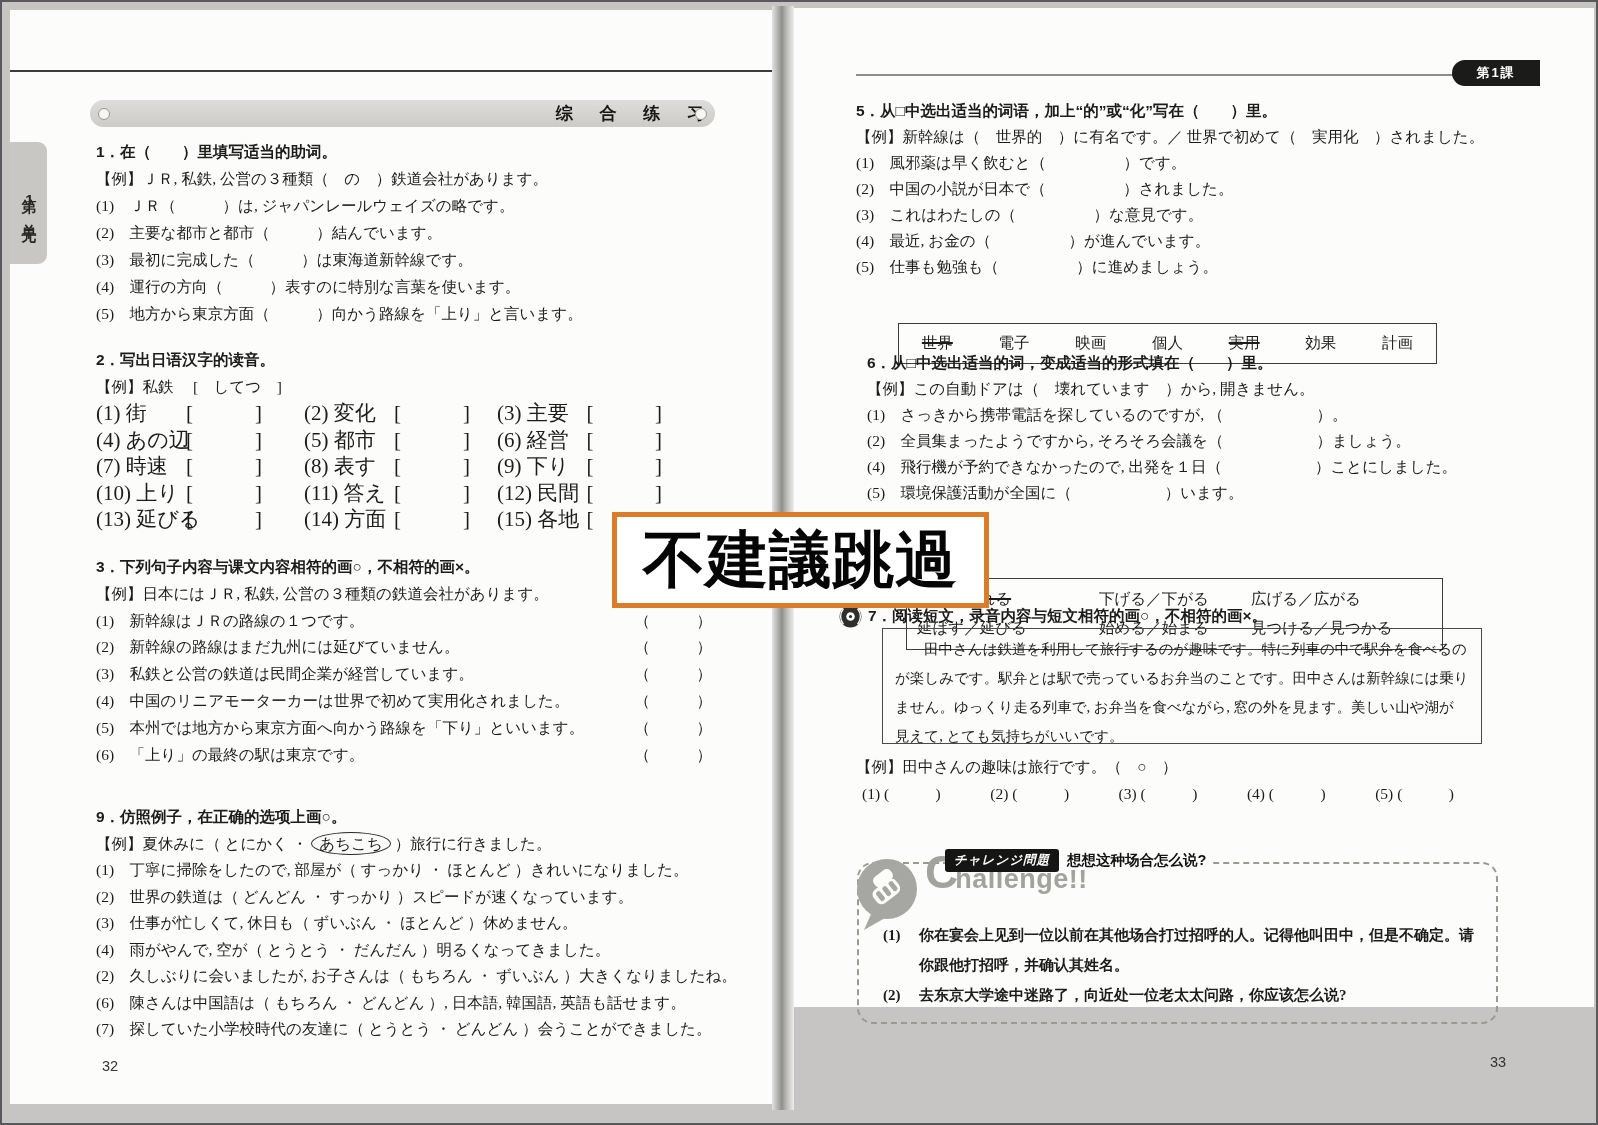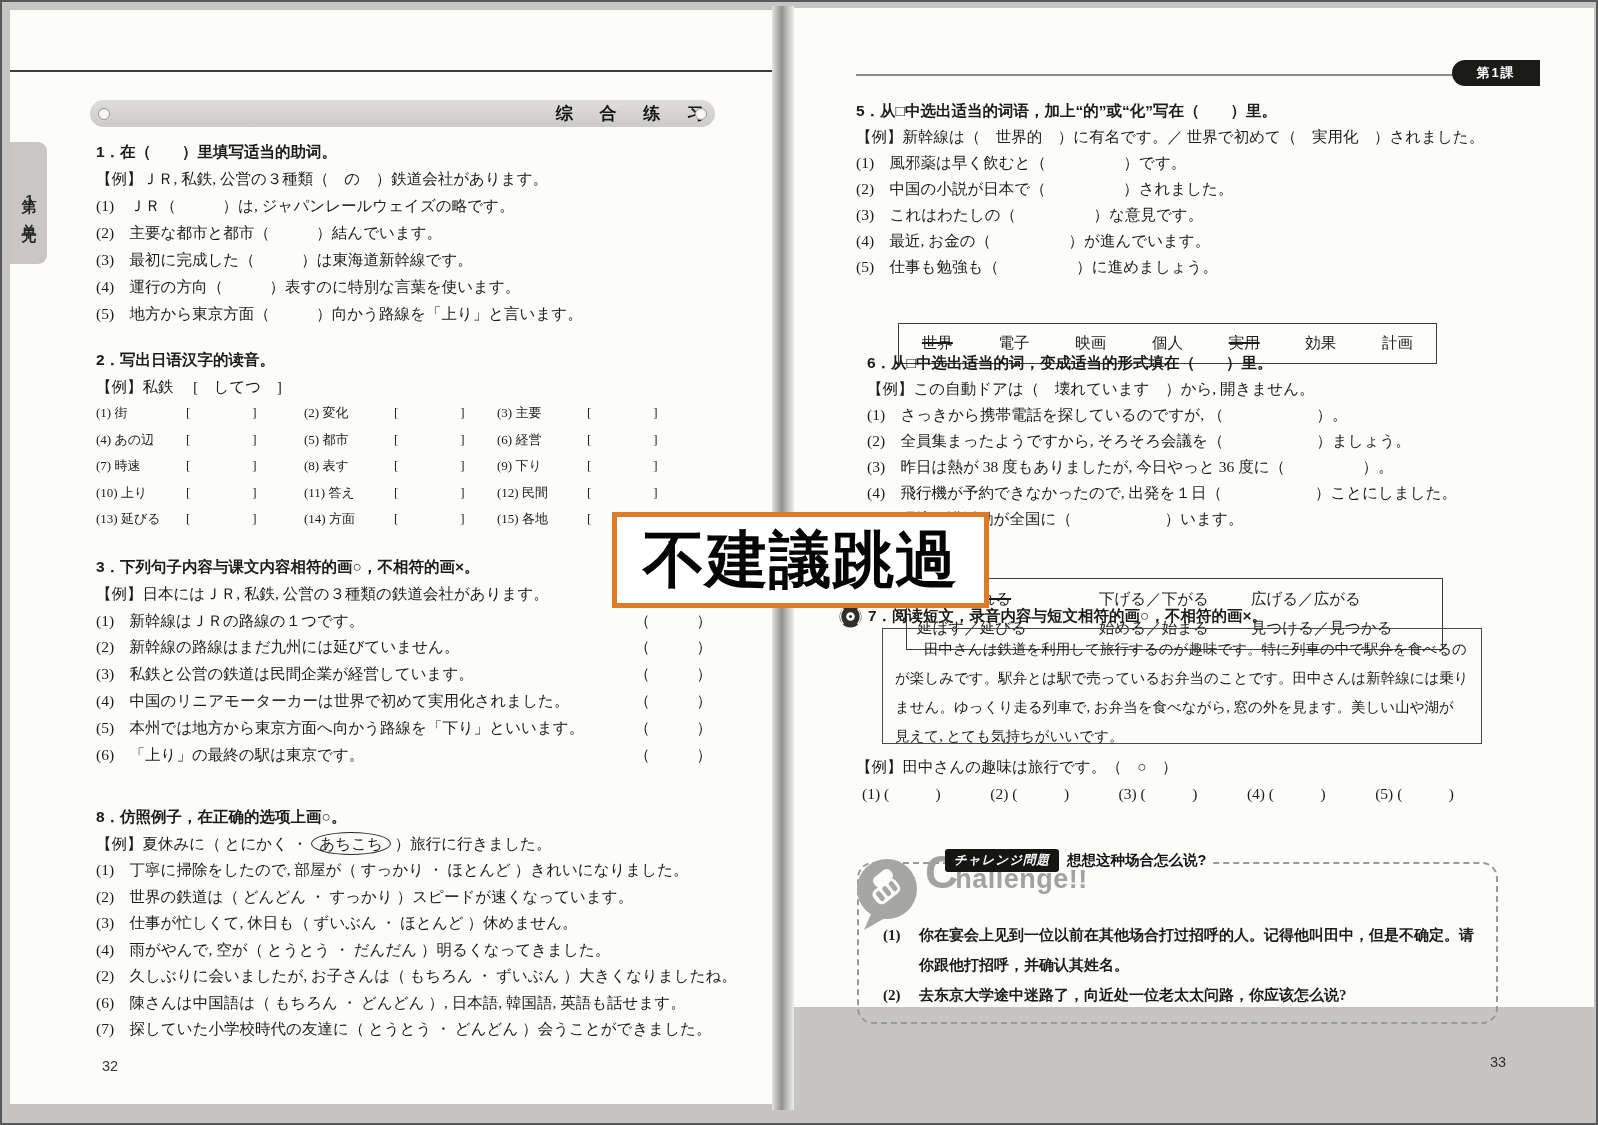--- a/index.html
+++ b/index.html
@@ -24,21 +24,21 @@
   .sec{position:absolute;}
   .ln{height:27px;line-height:27px;font-size:15.5px;white-space:nowrap;}
   .title-ln{font-family:"Liberation Sans","DejaVu Sans",sans-serif;font-weight:700;font-size:15.5px;}
   #q3 .ln{height:26.8px;line-height:26.8px;}
   #q4 .ln{height:26.5px;line-height:26.5px;}
   #q5 .ln,#q6 .ln,#q7ex .ln{height:26px;line-height:26px;}
   .q3ln{display:flex;justify-content:space-between;width:616px;}
   .circled{display:inline-block;border:1.6px solid #2a2a28;border-radius:50%;padding:0 7px;line-height:21px;}
   
   .q2grid{display:grid;grid-template-columns:208px 193px 165px;}
-  .q2cell{height:26.5px;line-height:26.5px;display:flex;font-size:13px;white-space:nowrap;}
+  .q2cell{height:26.5px;line-height:26.5px;display:flex;font-size:21px;white-space:nowrap;}
   .q2label{display:inline-block;width:90px;}
   .q2gap{display:inline-block;width:62px;}
   
   .toprule{position:absolute;left:64px;top:66px;width:598px;height:1.5px;background:#8d8d89;}
   .lesson-tab{position:absolute;right:54px;top:52px;width:88px;height:26px;background:#1b1b19;color:#fff;
               border-radius:13px 0 0 13px;display:flex;align-items:center;justify-content:center;
               font-family:"Liberation Sans","DejaVu Sans",sans-serif;font-weight:700;font-size:13px;letter-spacing:2px;}
   .wordbox{position:absolute;border:1.5px solid #3c3c3a;background:#fdfdfb;margin-top:48px;}
   #q5box{left:106px;top:267px;width:537px;height:39px;display:flex;align-items:center;justify-content:space-around;font-size:15.5px;}
   #q6box{left:114px;top:522px;width:537px;height:72px;padding-top:5px;box-sizing:border-box;}
@@ -222,21 +222,21 @@
             <span>（　　　）</span>
           </div>
           <div class="ln q3ln">
             <span>(6)　「上り」の最終の駅は東京です。</span>
             <span>（　　　）</span>
           </div>
         </div>
     </div>
 
     <div class="sec" id="q4" style="left:86px;top:794px;">
-      <div class="ln title-ln">8．仿照例子，在正确的选项上画○。</div>
+      <div class="ln title-ln">9．仿照例子，在正确的选项上画○。</div>
       <div class="ln"><span>【例】夏休みに（ とにかく ・ </span><span class="circled">あちこち</span><span> ）旅行に行きました。</span></div>
       <div>
           <div class="ln">(1)　丁寧に掃除をしたので, 部屋が（ すっかり ・ ほとんど ）きれいになりました。</div>
           <div class="ln">(2)　世界の鉄道は（ どんどん ・ すっかり ）スピードが速くなっています。</div>
           <div class="ln">(3)　仕事が忙しくて, 休日も（ ずいぶん ・ ほとんど ）休めません。</div>
           <div class="ln">(4)　雨がやんで, 空が（ とうとう ・ だんだん ）明るくなってきました。</div>
           <div class="ln">(2)　久しぶりに会いましたが, お子さんは（ もちろん ・ ずいぶん ）大きくなりましたね。</div>
           <div class="ln">(6)　陳さんは中国語は（ もちろん ・ どんどん ）, 日本語, 韓国語, 英語も話せます。</div>
           <div class="ln">(7)　探していた小学校時代の友達に（ とうとう ・ どんどん ）会うことができました。</div>
         </div>
@@ -269,21 +269,20 @@
         <span class="boxword">効果</span>
         <span class="boxword">計画</span>
       </div>
 
     <div class="sec" id="q6" style="left:64px;top:342px;margin-left:11px;">
       <div class="ln title-ln">6．从□中选出适当的词，变成适当的形式填在（　　）里。</div>
       <div class="ln">【例】この自動ドアは（　壊れています　）から, 開きません。</div>
       <div>
           <div class="ln">(1)　さっきから携帯電話を探しているのですが, （　　　　　　）。</div>
           <div class="ln">(2)　全員集まったようですから, そろそろ会議を（　　　　　　）ましょう。</div>
-          <div class="ln">(3)　昨日は熱が 38 度もありましたが, 今日やっと 36 度に（　　　　　）。</div>
           <div class="ln">(4)　飛行機が予約できなかったので, 出発を１日（　　　　　　）ことにしました。</div>
           <div class="ln">(5)　環境保護活動が全国に（　　　　　　）います。</div>
         </div>
     </div>
     <div class="wordbox" id="q6box">
         <div class="boxrow">
           <span class="boxword struck">壊す／壊れる</span>
           <span class="boxword">下げる／下がる</span>
           <span class="boxword">広げる／広がる</span>
         </div>

